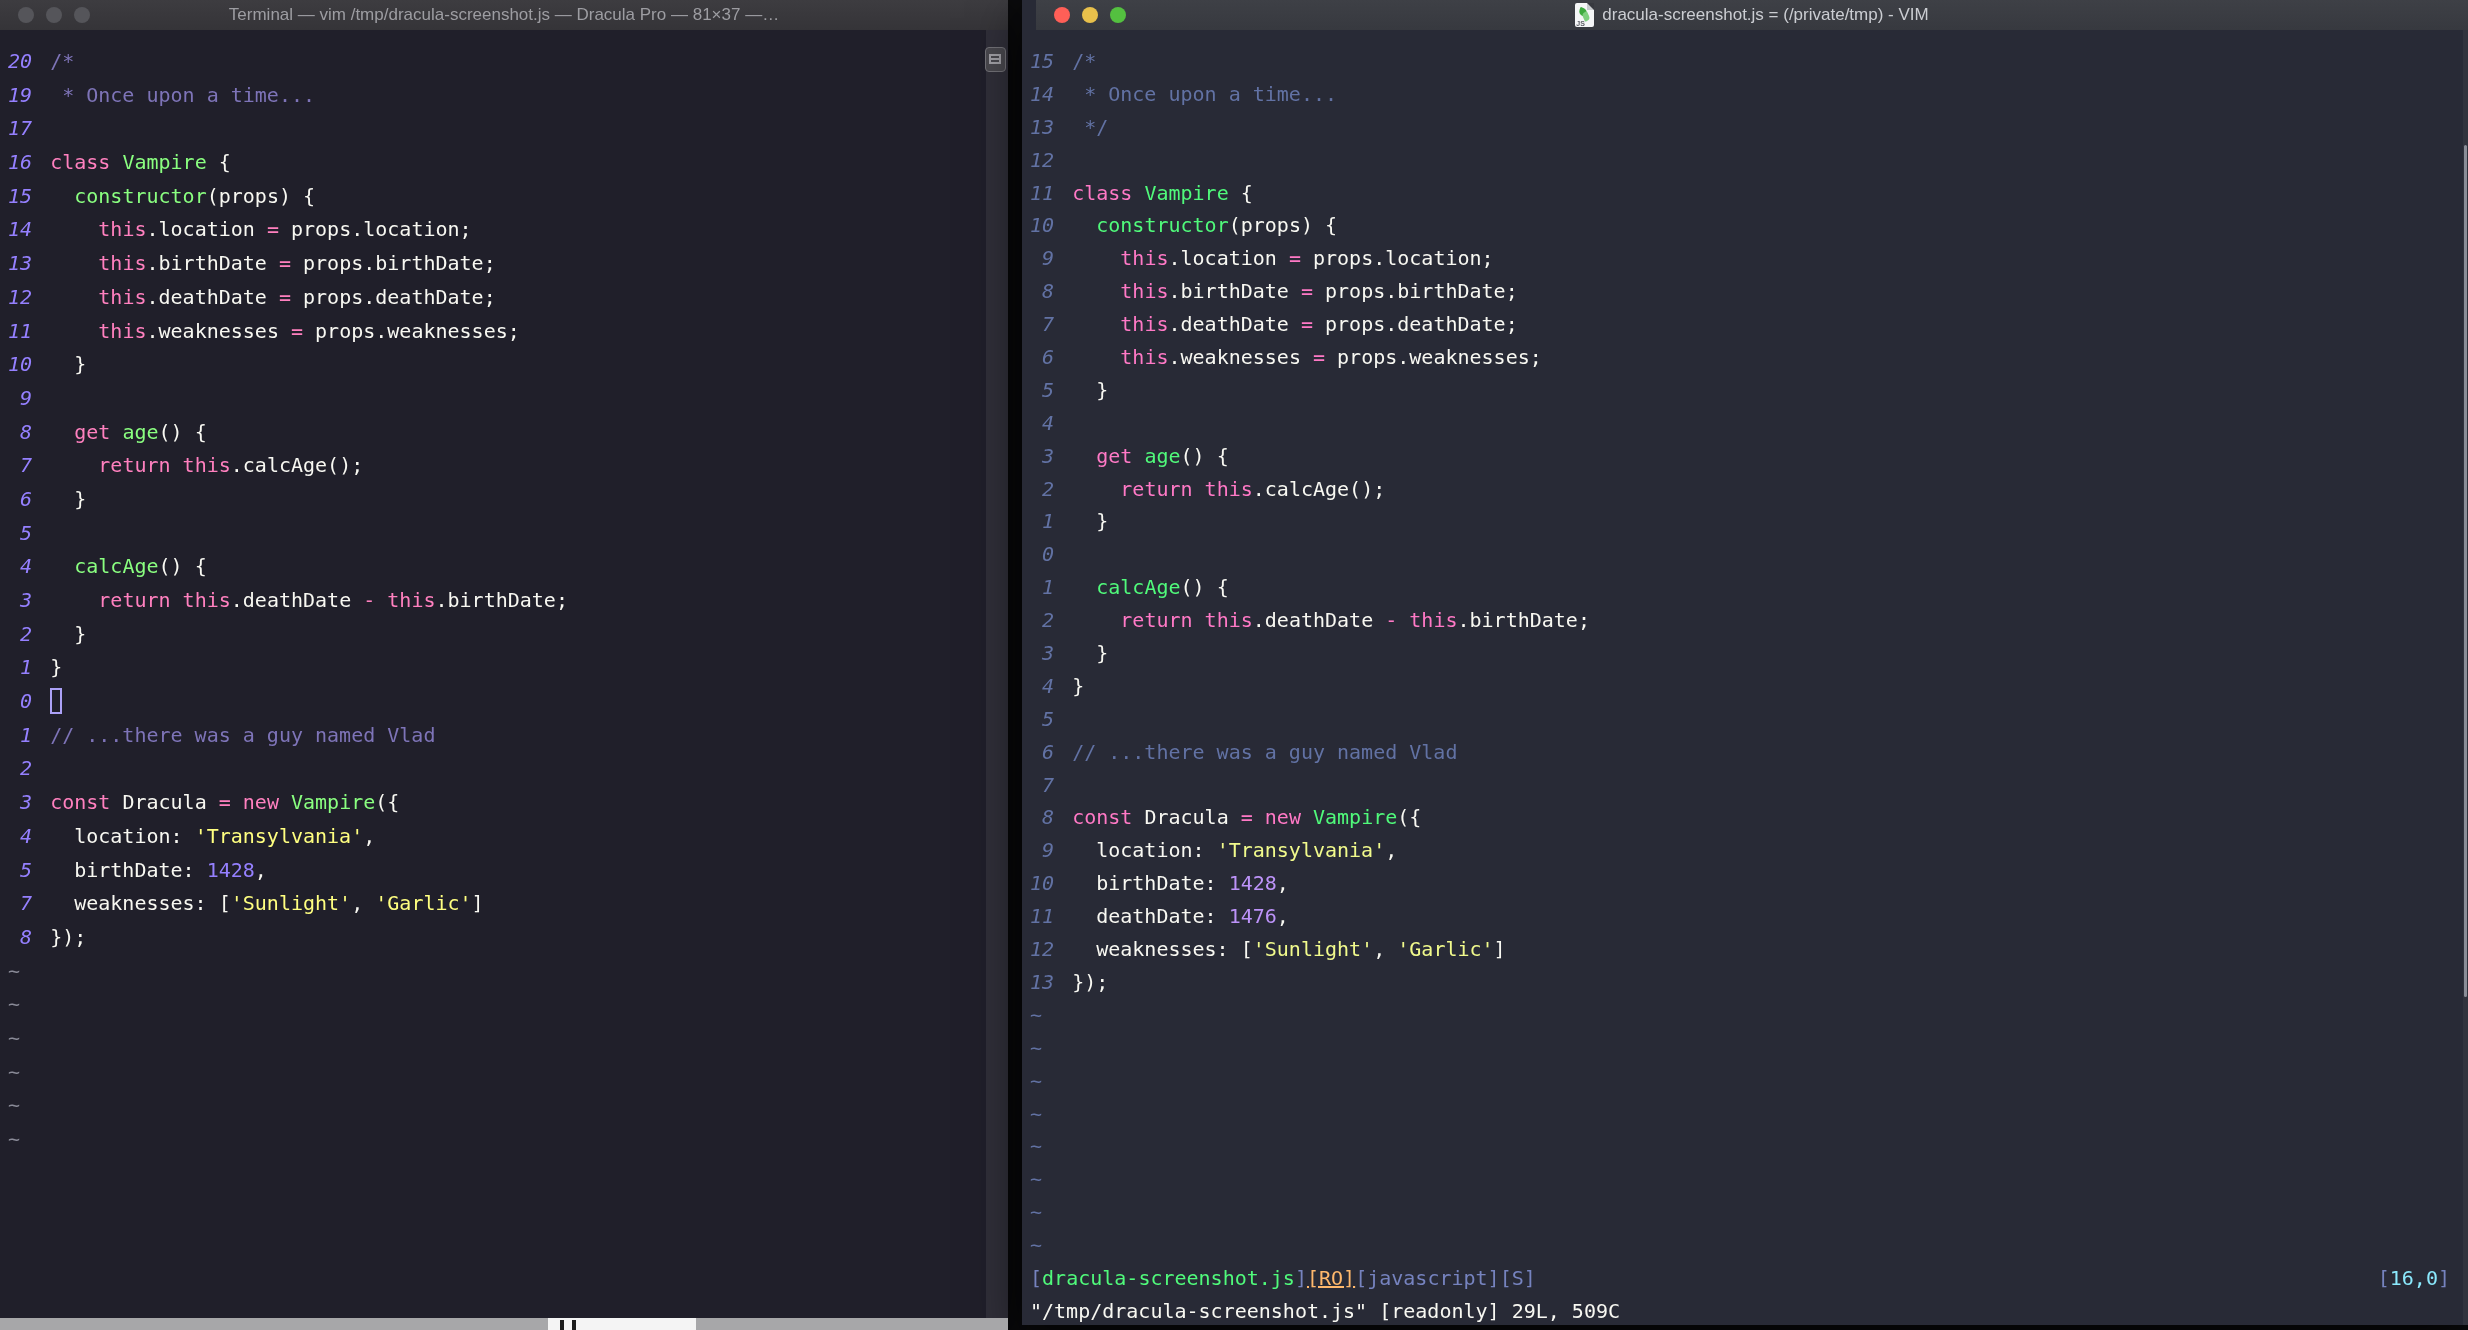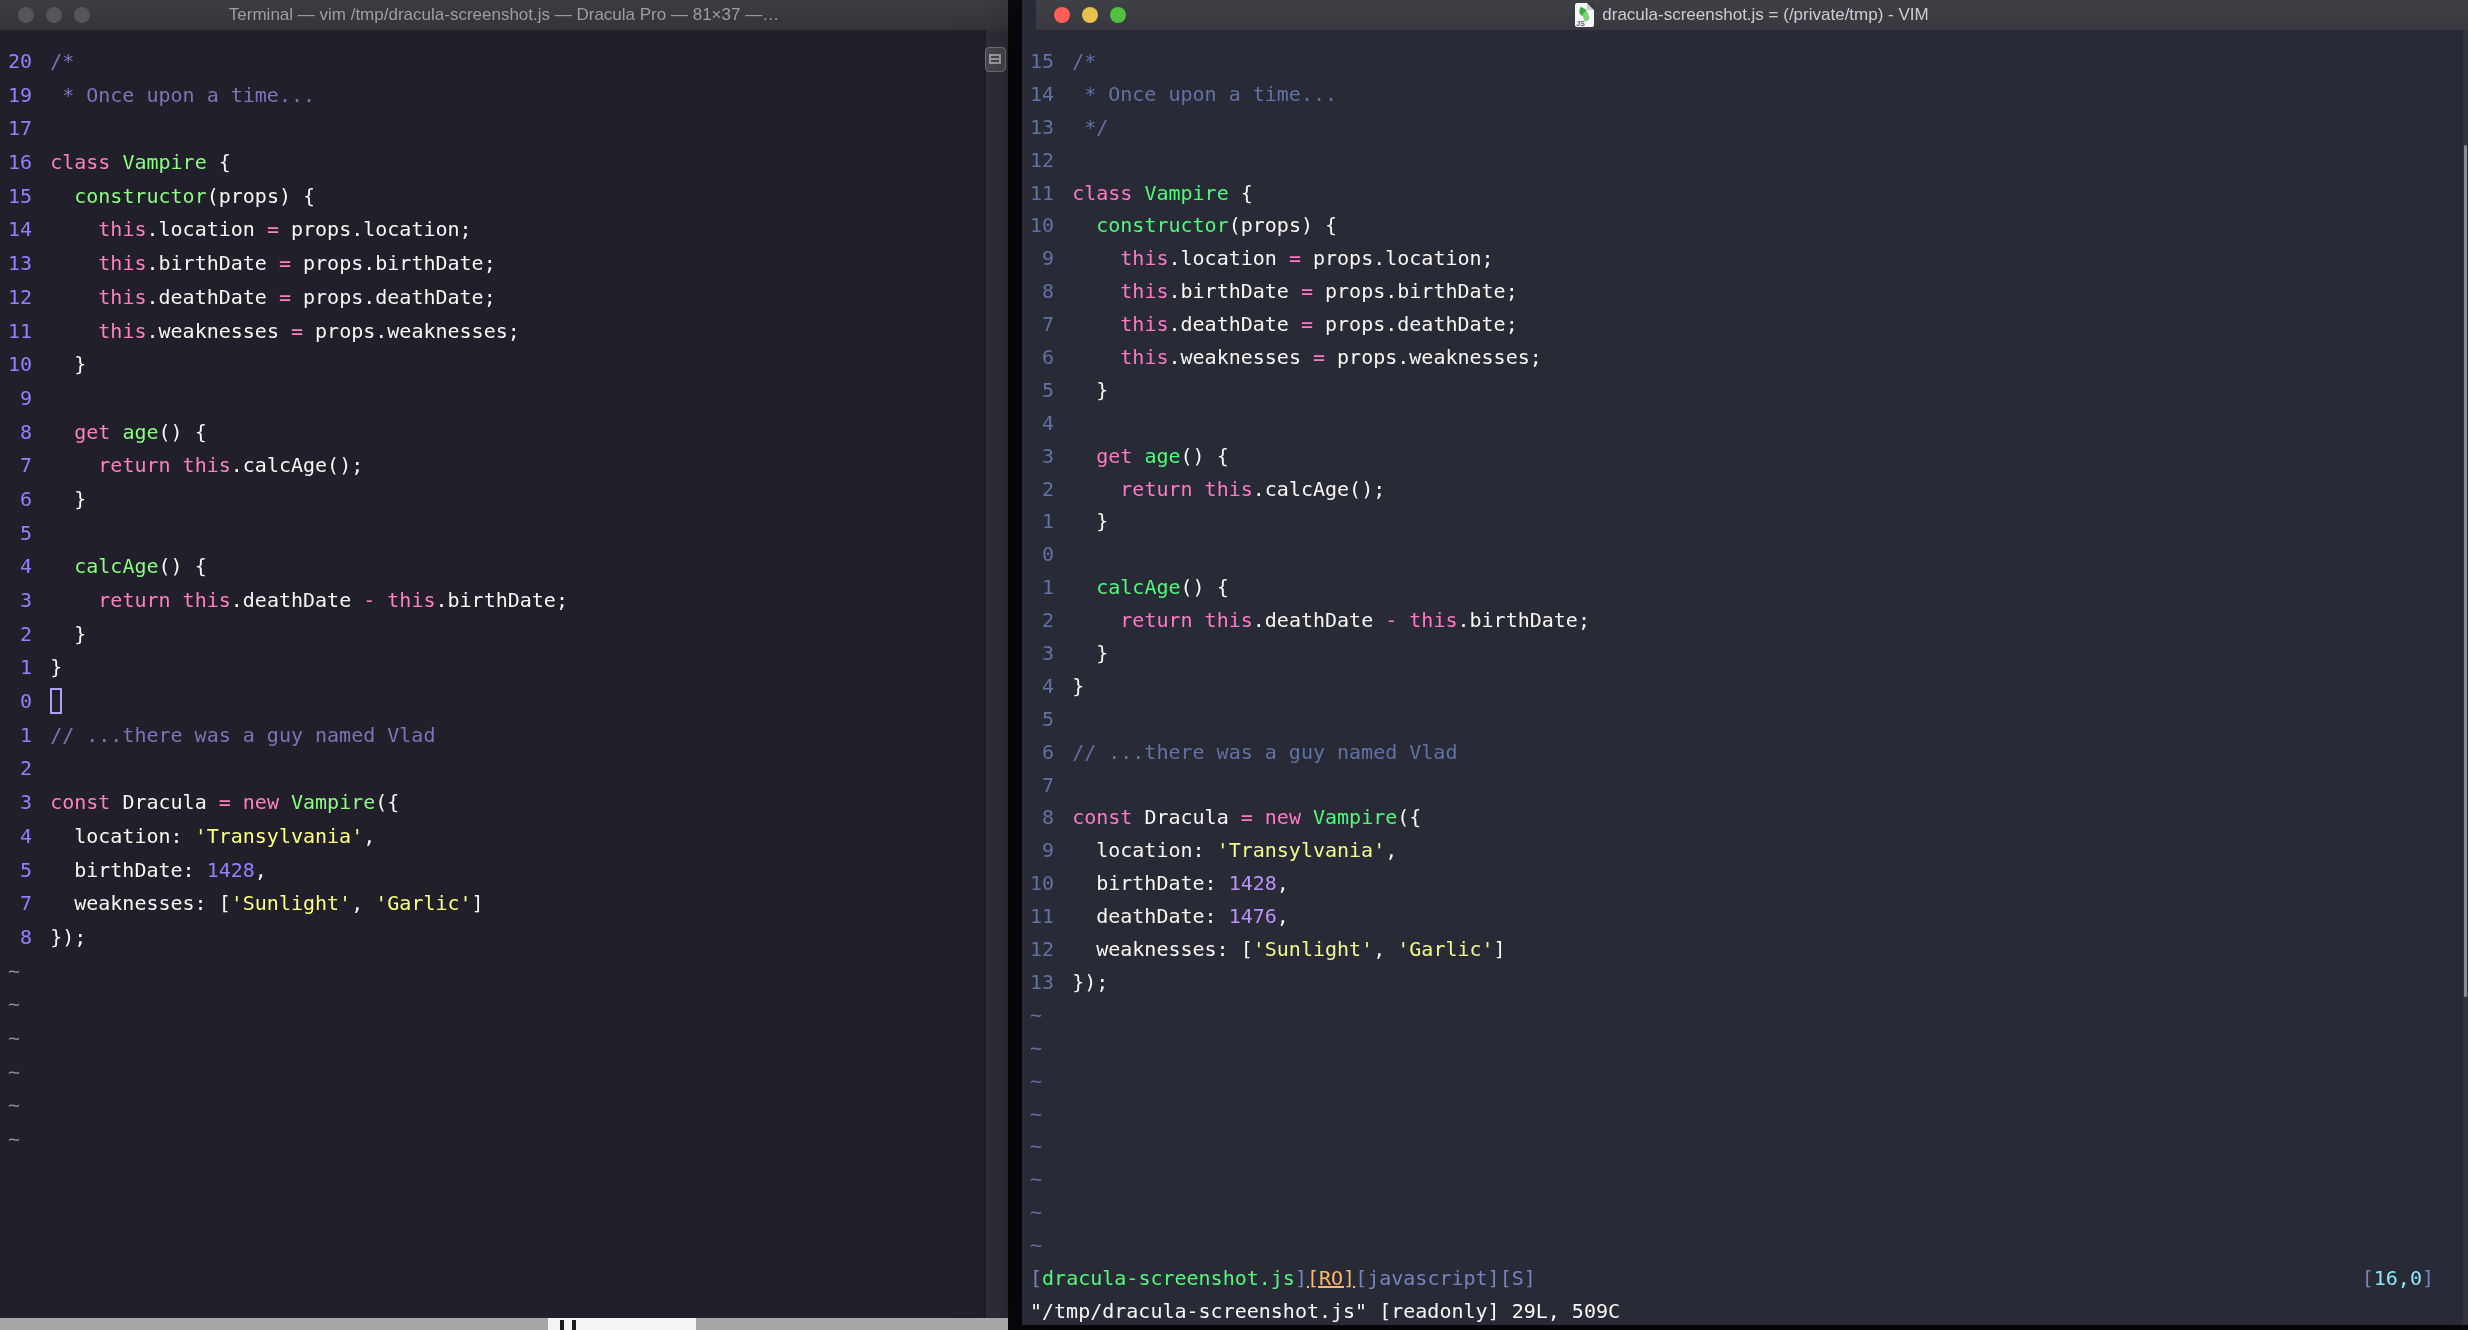--- a/index.html
+++ b/index.html
@@ -22,25 +22,25 @@
   .doc-icon .leaf1{position:absolute;left:4px;top:5px;width:8px;height:8px;background:#3fab3f;
     transform:rotate(20deg);border-radius:1px 5px 1px 5px;}
   .doc-icon .leaf2{position:absolute;left:8px;top:9px;width:6px;height:9px;background:#7ed07e;
     transform:rotate(-25deg);border-radius:4px 1px 4px 1px;}
   .doc-icon .js-label{position:absolute;left:1px;bottom:0;font-family:"Liberation Sans",sans-serif;
     font-size:7px;font-weight:bold;color:#5a5d62;}
   
   .content{position:relative;display:flex;flex-direction:column;box-sizing:border-box;
     height:calc(100% - 30px);padding:15px 0 6px 8px;font-size:20px;color:var(--fg);}
   #win-left .content{padding-right:24px;}
-  #win-right .content{padding-right:24px;}
+  #win-right .content{padding-right:8px;}
   .row{white-space:pre;}
   #win-left .row{height:33.7px;line-height:33.7px;}
   #win-right .row{height:32.9px;line-height:32.9px;}
-  .lnum{display:inline-block;width:2ch;text-align:right;margin-right:1.5ch;color:var(--lnum);}
+  .lnum{display:inline-block;width:2ch;text-align:right;margin-right:1.5ch;color:var(--lnum);font-style:italic;}
   .s-fg{color:var(--fg);} .s-kw{color:var(--kw);} .s-fn{color:var(--fn);}
   .s-st{color:var(--st);} .s-nm{color:var(--nm);} .s-com{color:var(--com);}
   .s-p{color:var(--p);} .s-g{color:var(--g);} .s-cy{color:var(--cy);} .s-or{color:var(--or);text-decoration:underline;}
   .tilde{color:var(--tilde);}
   .cursor-hollow{display:inline-block;width:1ch;height:26px;box-sizing:border-box;
     border:2px solid var(--cursor);vertical-align:middle;margin-top:-4px;}
   .statusline{margin-top:auto;display:flex;justify-content:space-between;white-space:pre;}
   #win-left .statusline{height:33.7px;line-height:33.7px;padding-right:4px;}
   #win-right .statusline{height:32.9px;line-height:32.9px;padding-right:10px;}
   .cmdline{white-space:pre;color:var(--fg);}

